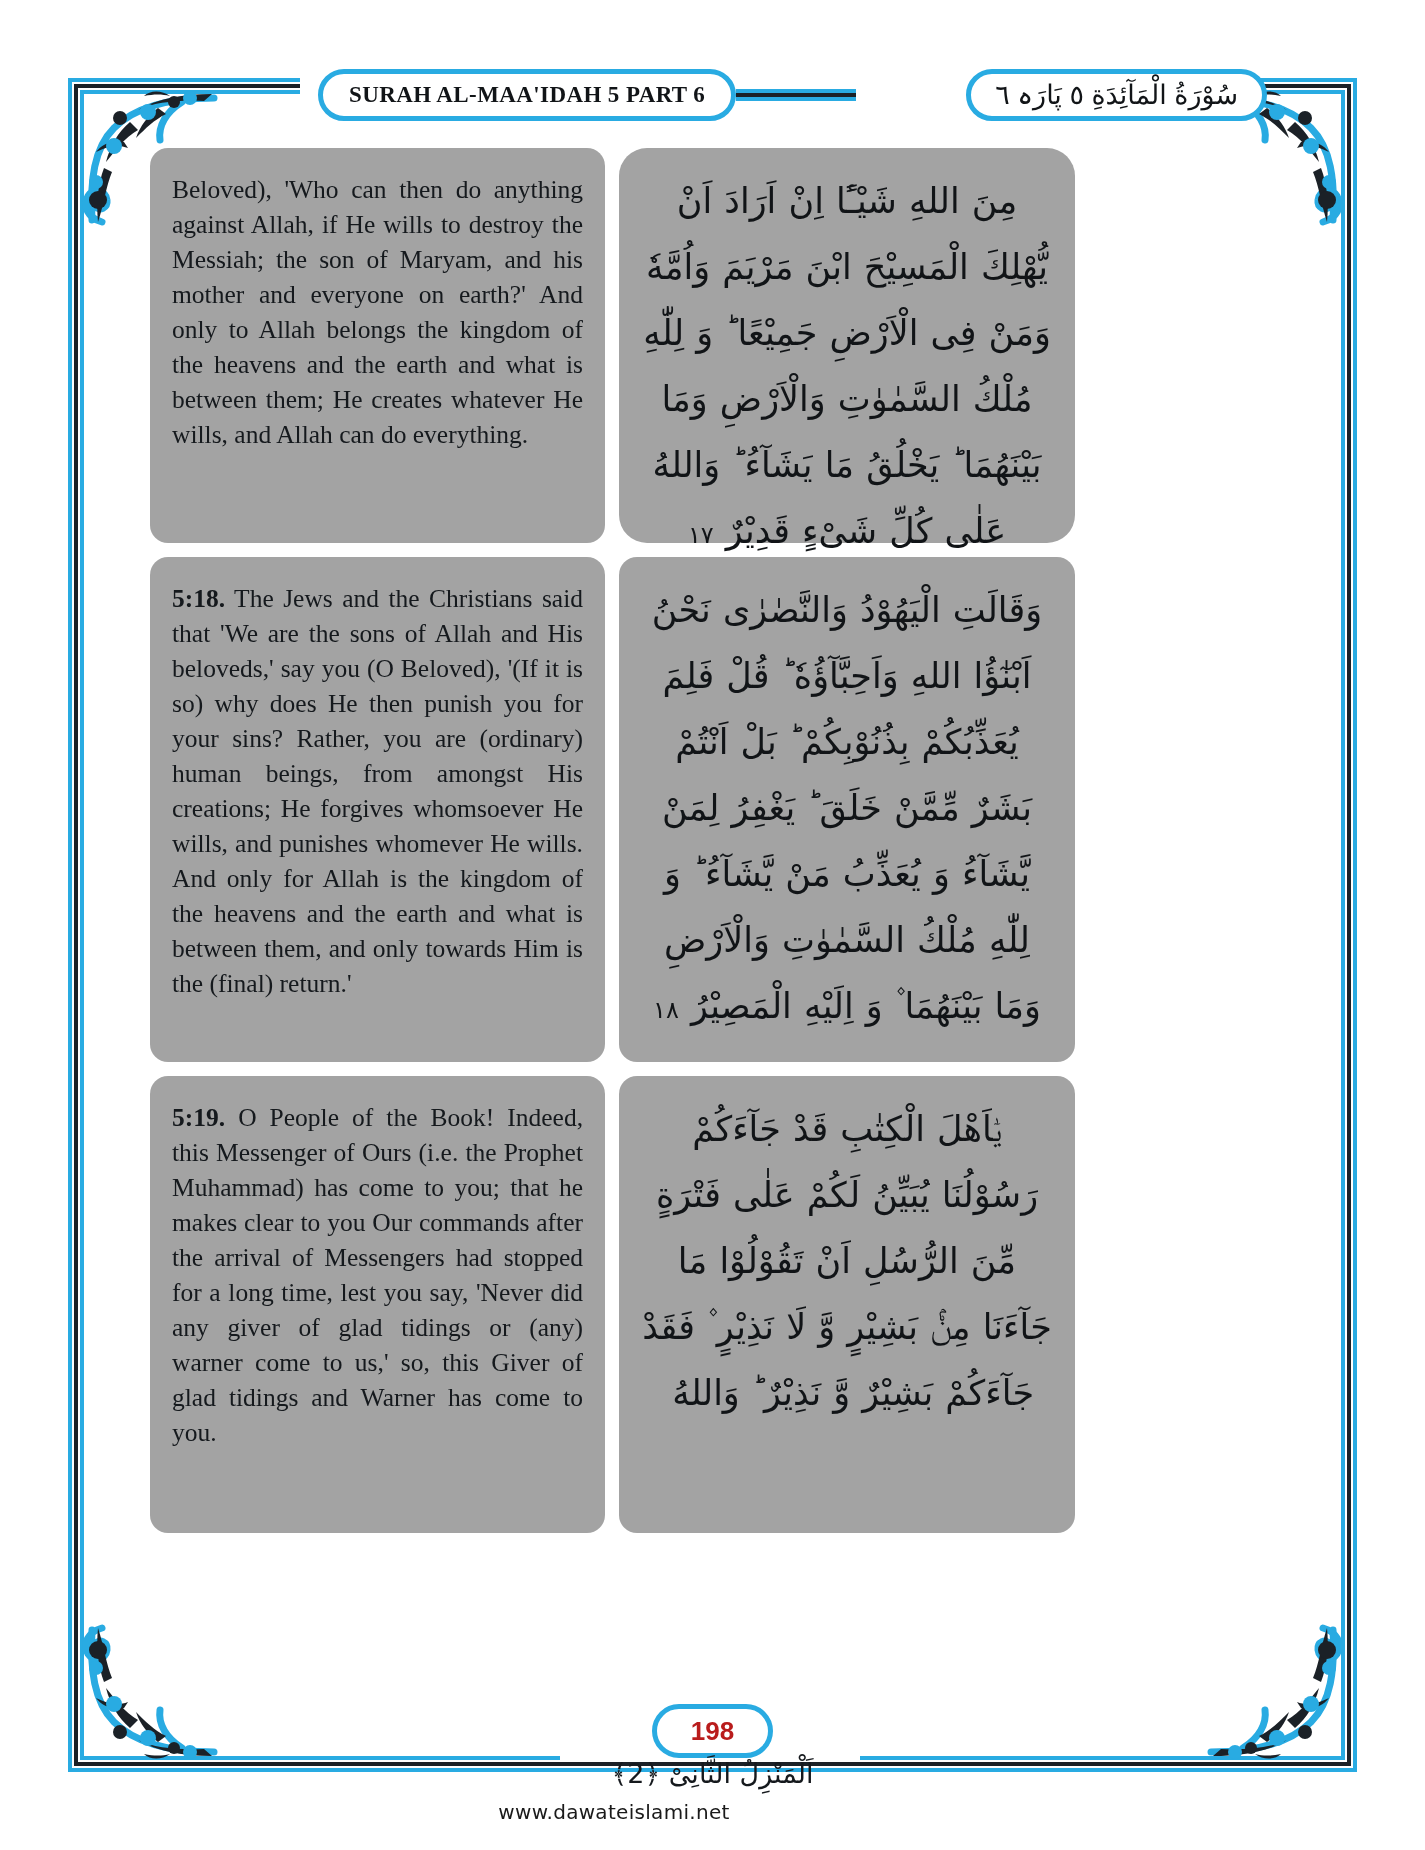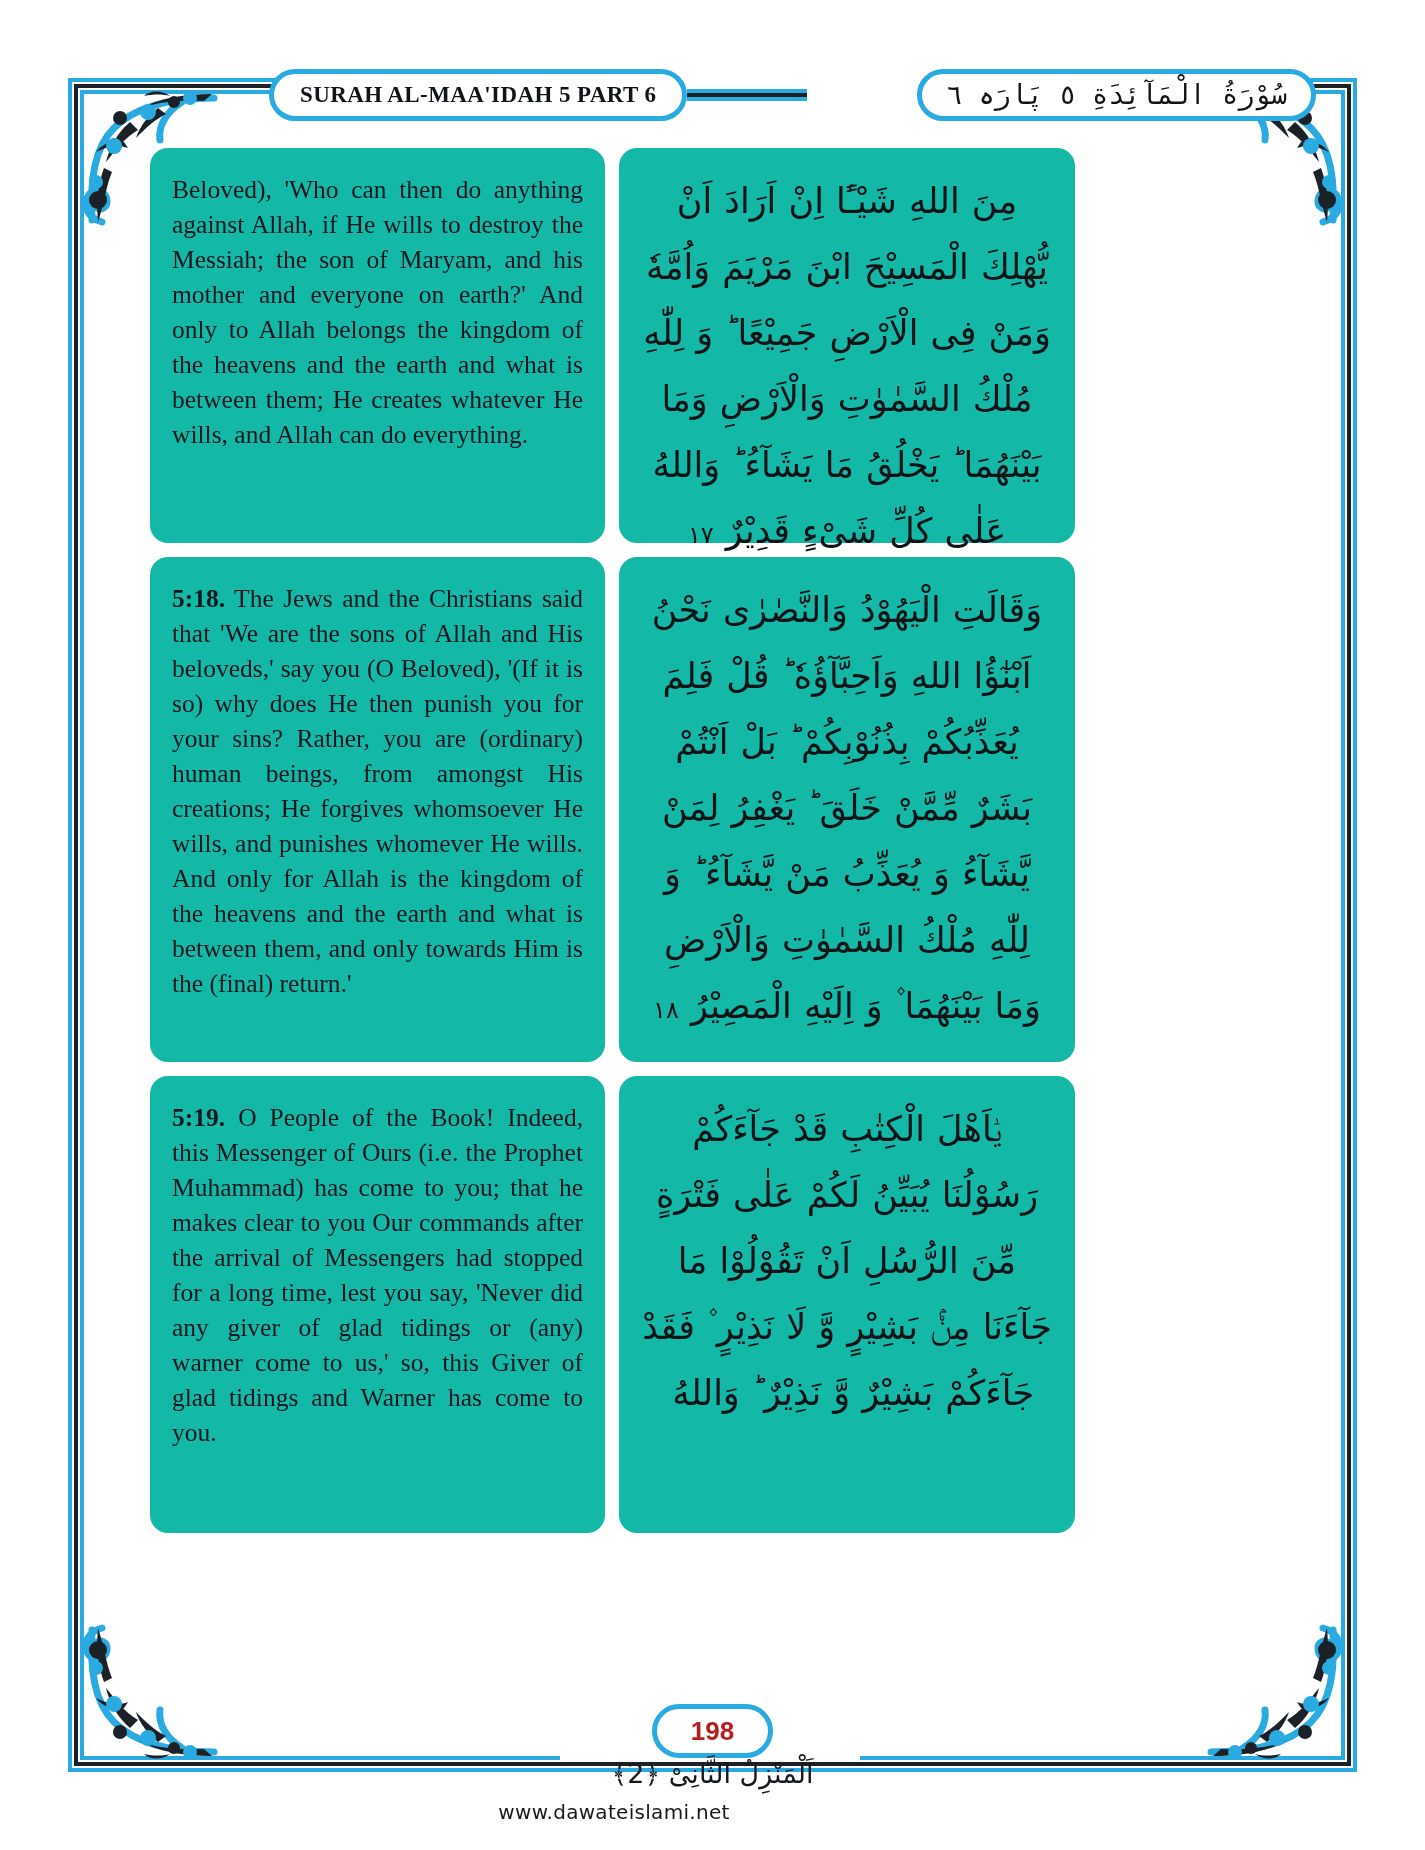--- a/index.html
+++ b/index.html
@@ -89,21 +89,21 @@
     letter-spacing: 0.4px;
     color: #111417;
     white-space: nowrap;
   }
   .pill-arabic {
     padding: 0 24px;
     margin-left: 110px;
     min-width: 280px;
   }
   .pill-arabic span {
-    font-family: Liberation Mono, monospace;
+    font-family: Liberation Sans, sans-serif;
     font-size: 27px;
     color: #111417;
     white-space: nowrap;
     direction: rtl;
   }
   .header-connector {
     width: 120px;
     height: 12px;
     position: relative;
   }
@@ -182,21 +182,21 @@
     width: 1125px;
     height: 1385px;
     display: flex;
     gap: 14px;
     z-index: 2;
   }
   .col-en { width: 455px; display: flex; flex-direction: column; gap: 14px; }
   .col-ar { width: 456px; display: flex; flex-direction: column; gap: 14px; }
 
   .panel {
-    background: #14b8a6;
+    background: #a3a3a3;
     border-radius: 18px;
     box-sizing: border-box;
   }
   .panel-en {
     padding: 24px 22px 20px 22px;
     color: #15191d;
     font-size: 25.5px;
     line-height: 35px;
     text-align: justify;
     text-justify: inter-word;
@@ -216,21 +216,21 @@
     line-height: 66px;
     word-spacing: 1px;
   }
   .panel-ar .ayah-mark {
     display: inline-block;
     font-size: 24px;
   }
 
   
   .b1-en { height: 395px; }
-  .b1-ar { height: 395px; }
+  .b1-ar { height: 395px; border-radius: 28px; }
   .b2-en { height: 505px; }
   .b2-ar { height: 505px; }
   .b3-en { height: 457px; }
   .b3-ar { height: 457px; }
 
   
   .orn {
     position: absolute;
     width: 170px;
     height: 170px;

